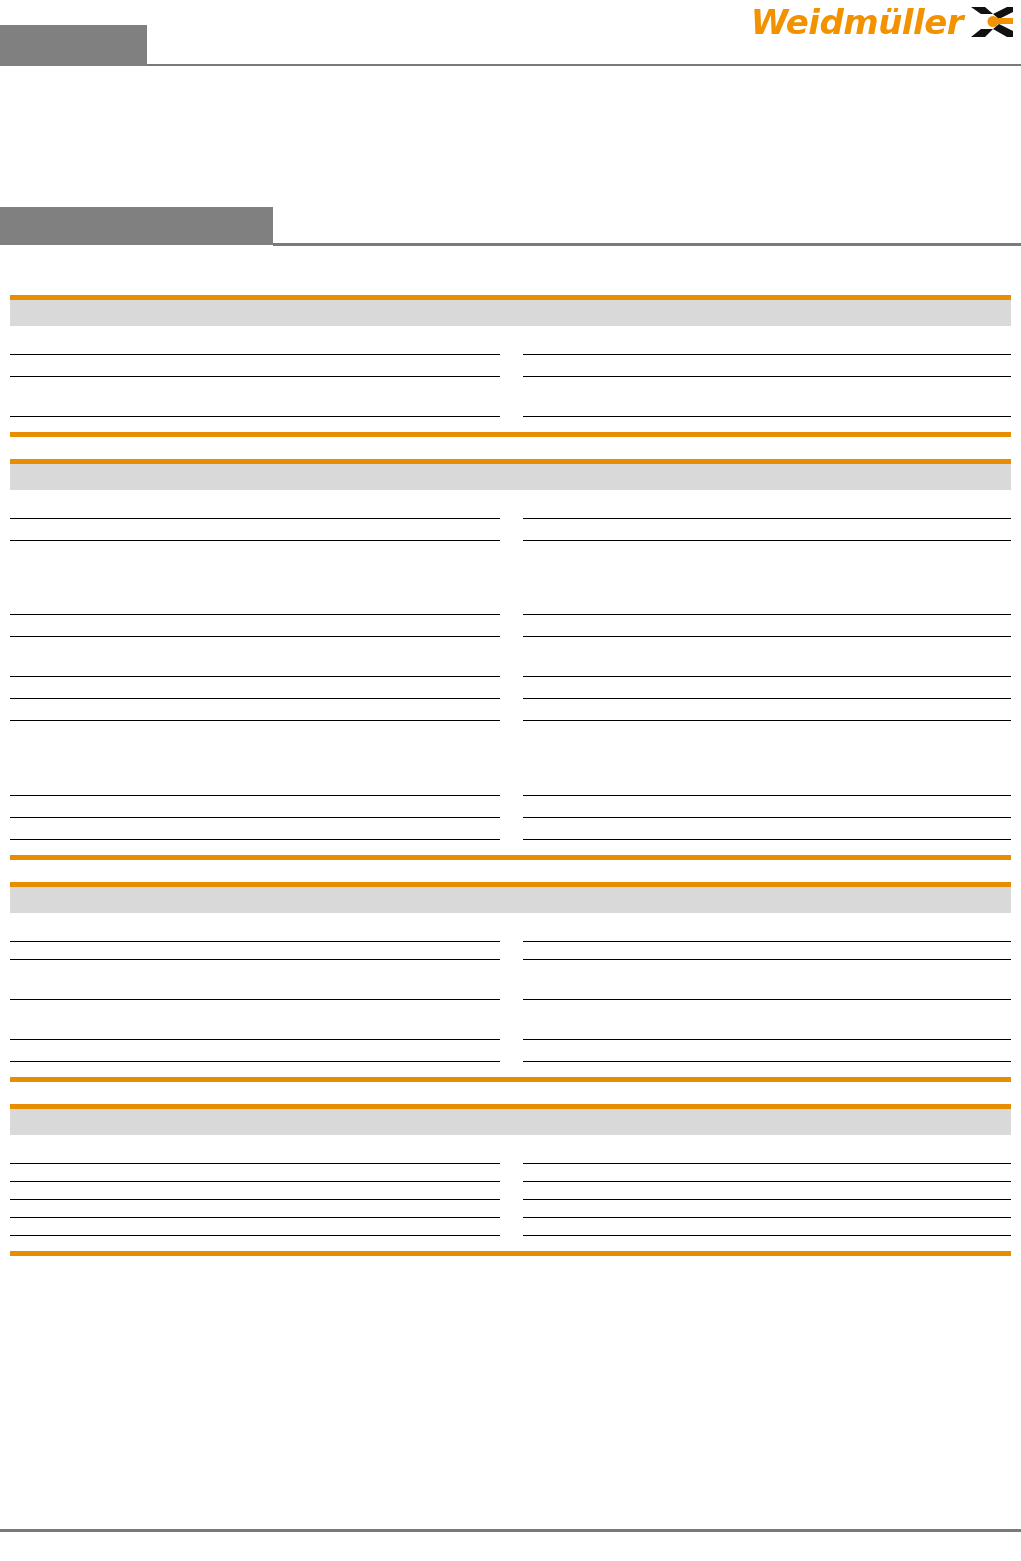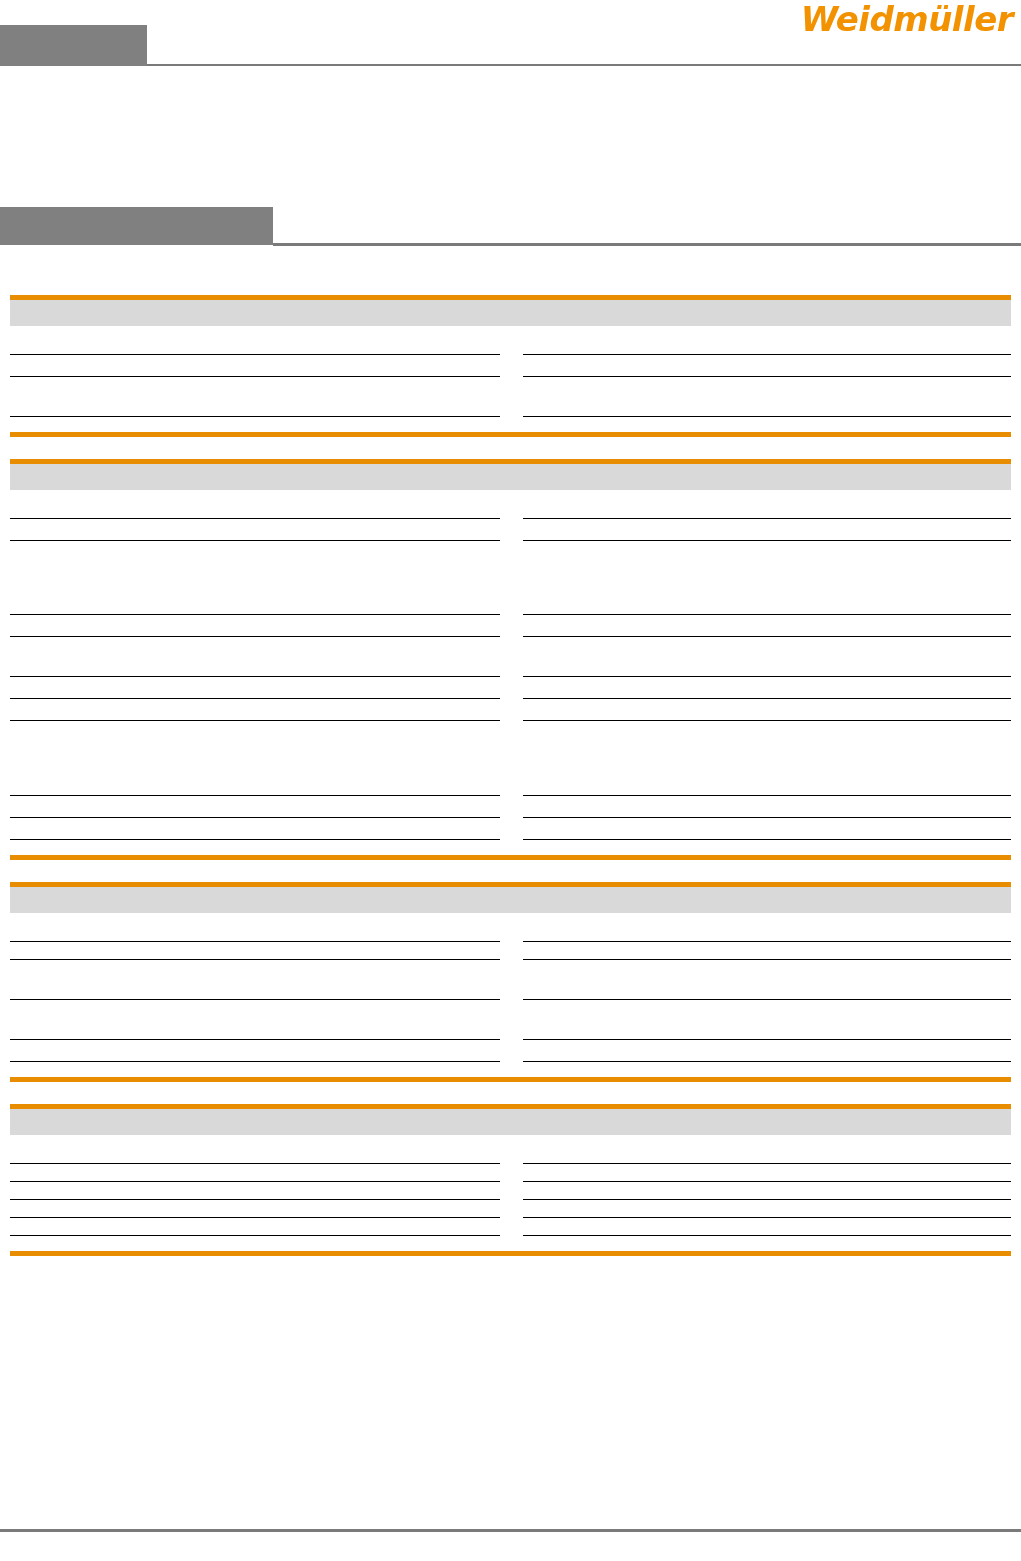--- a/index.html
+++ b/index.html
@@ -61,21 +61,20 @@
   }
 
   .logo {
     position: absolute;
     right: 8px;
     top: 2px;
     height: 40px;
     display: flex;
     align-items: center;
     gap: 6px;
-    flex-direction: column;
   }
 
   .logo-word {
     font-family: "DejaVu Sans", sans-serif;
     font-style: italic;
     font-weight: bold;
     font-size: 34px;
     letter-spacing: -0.5px;
     color: #F39200;
     line-height: 1;

